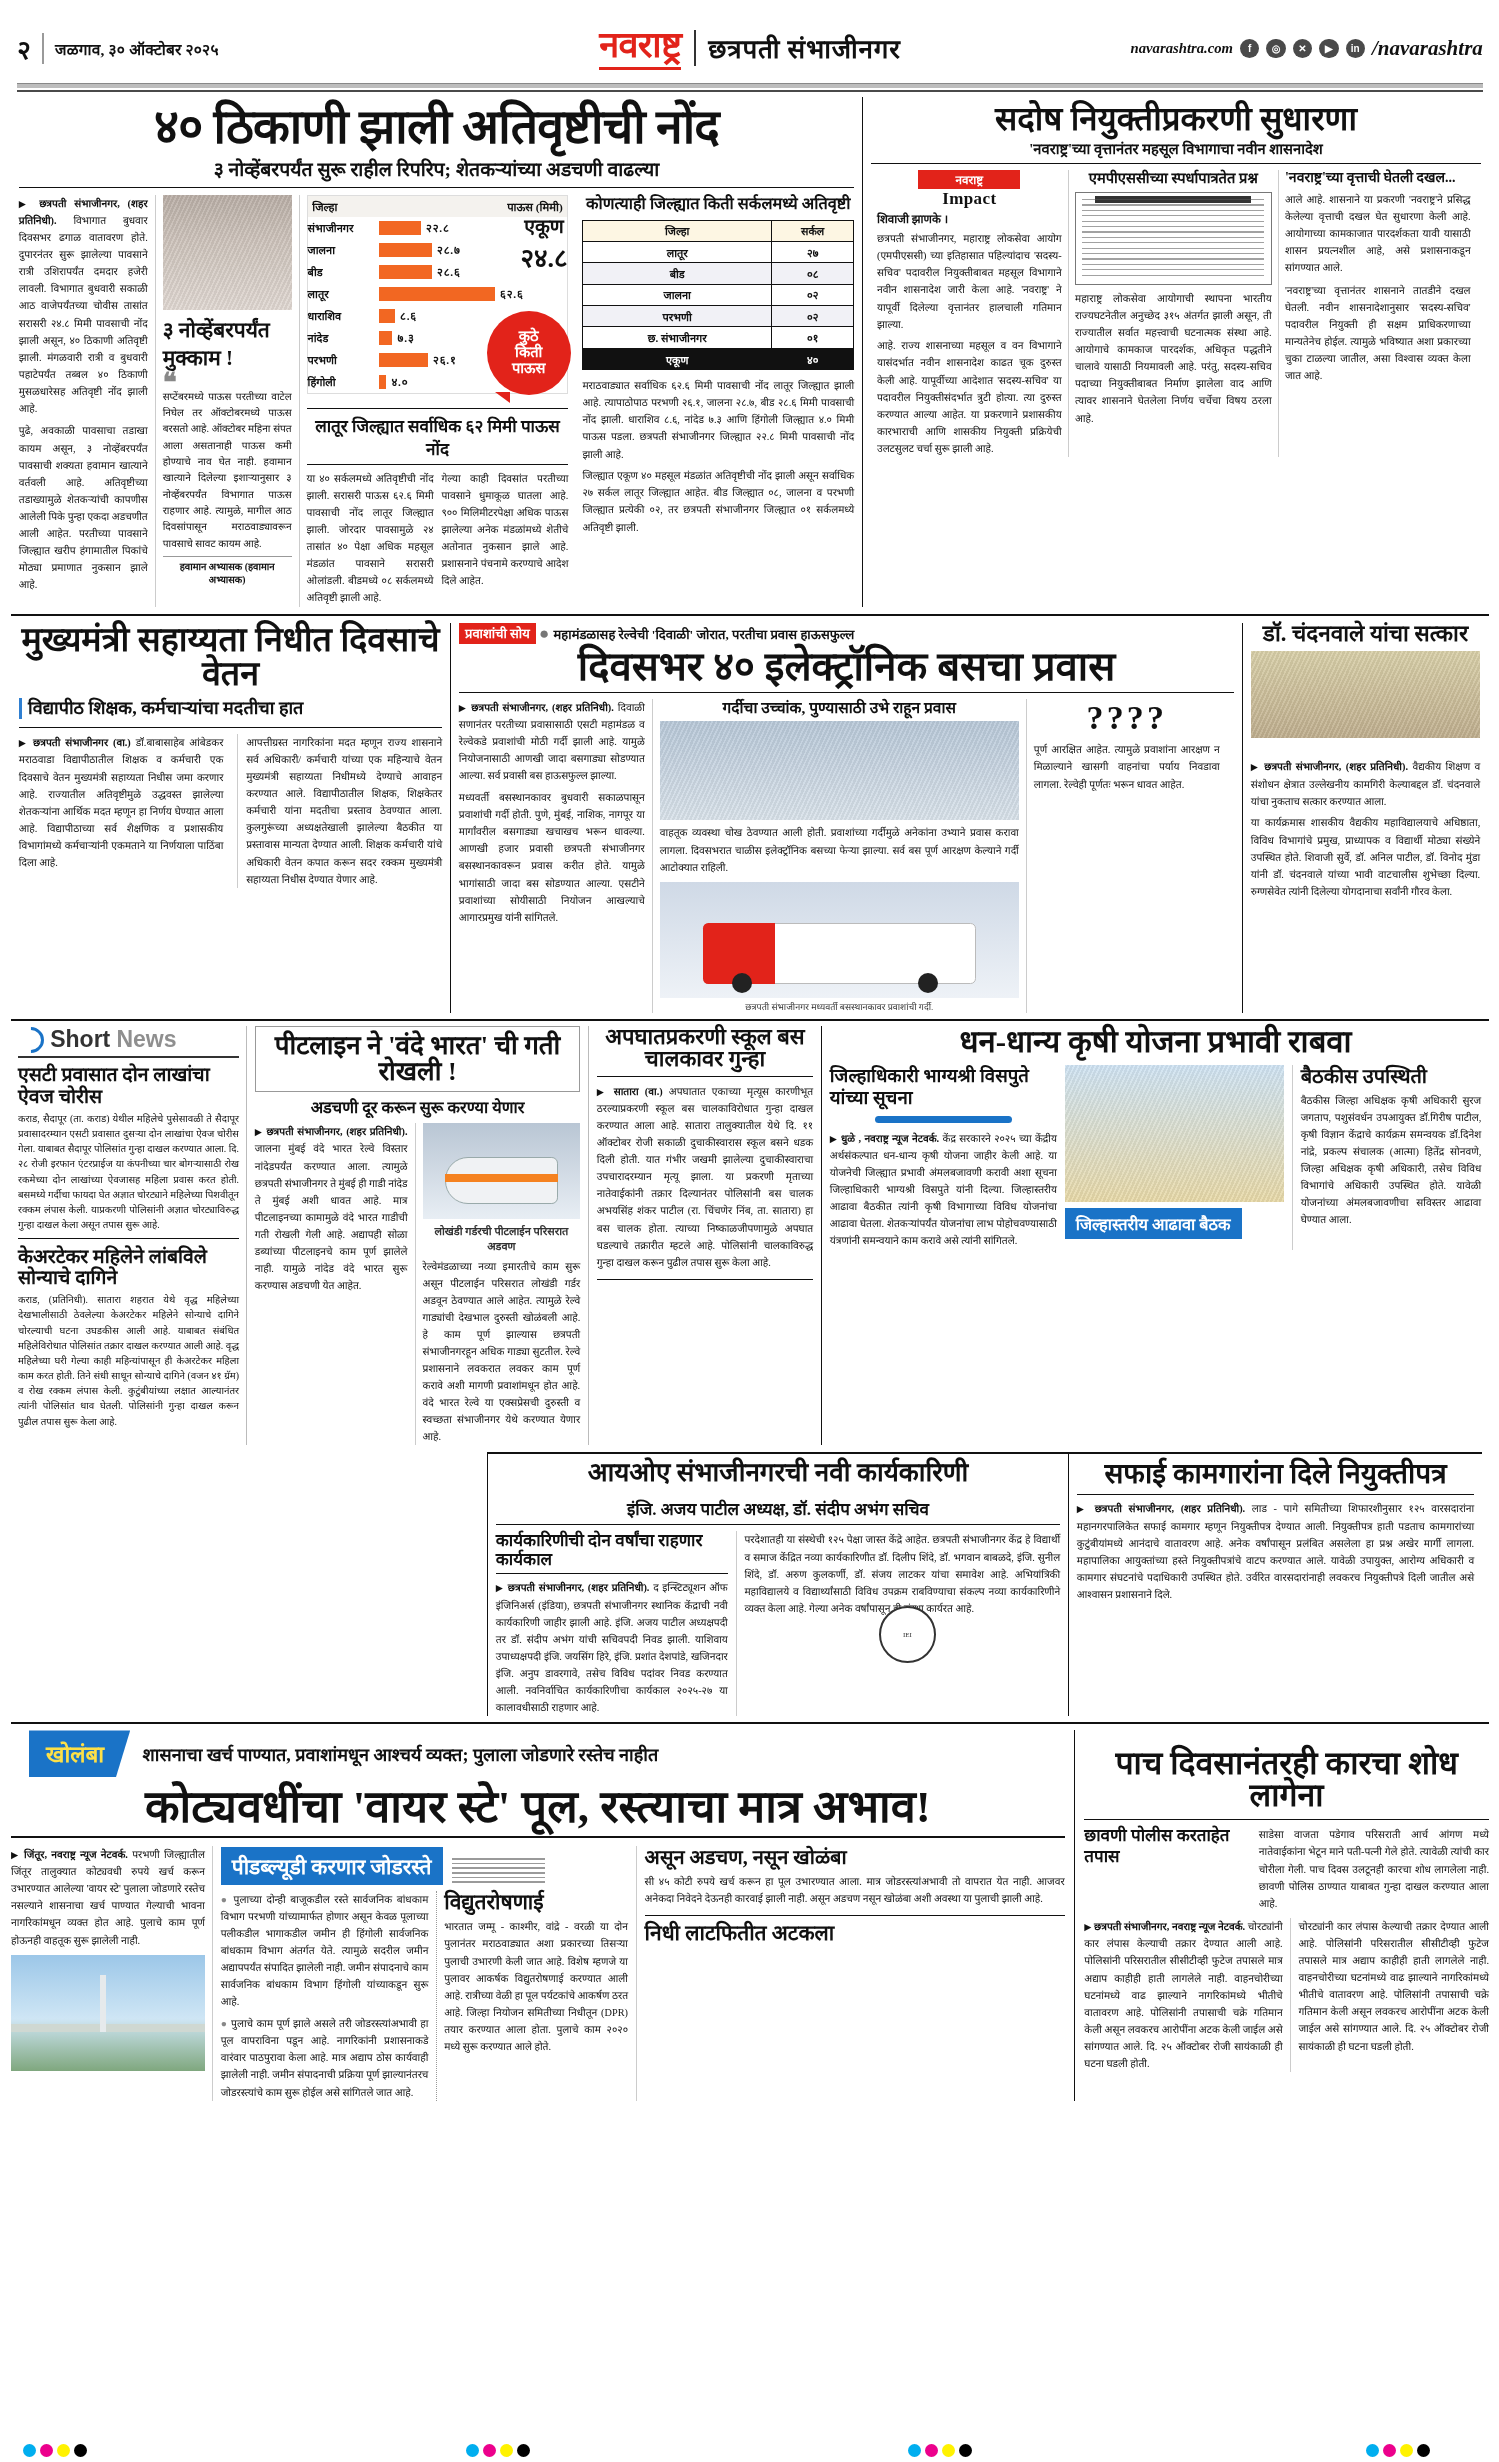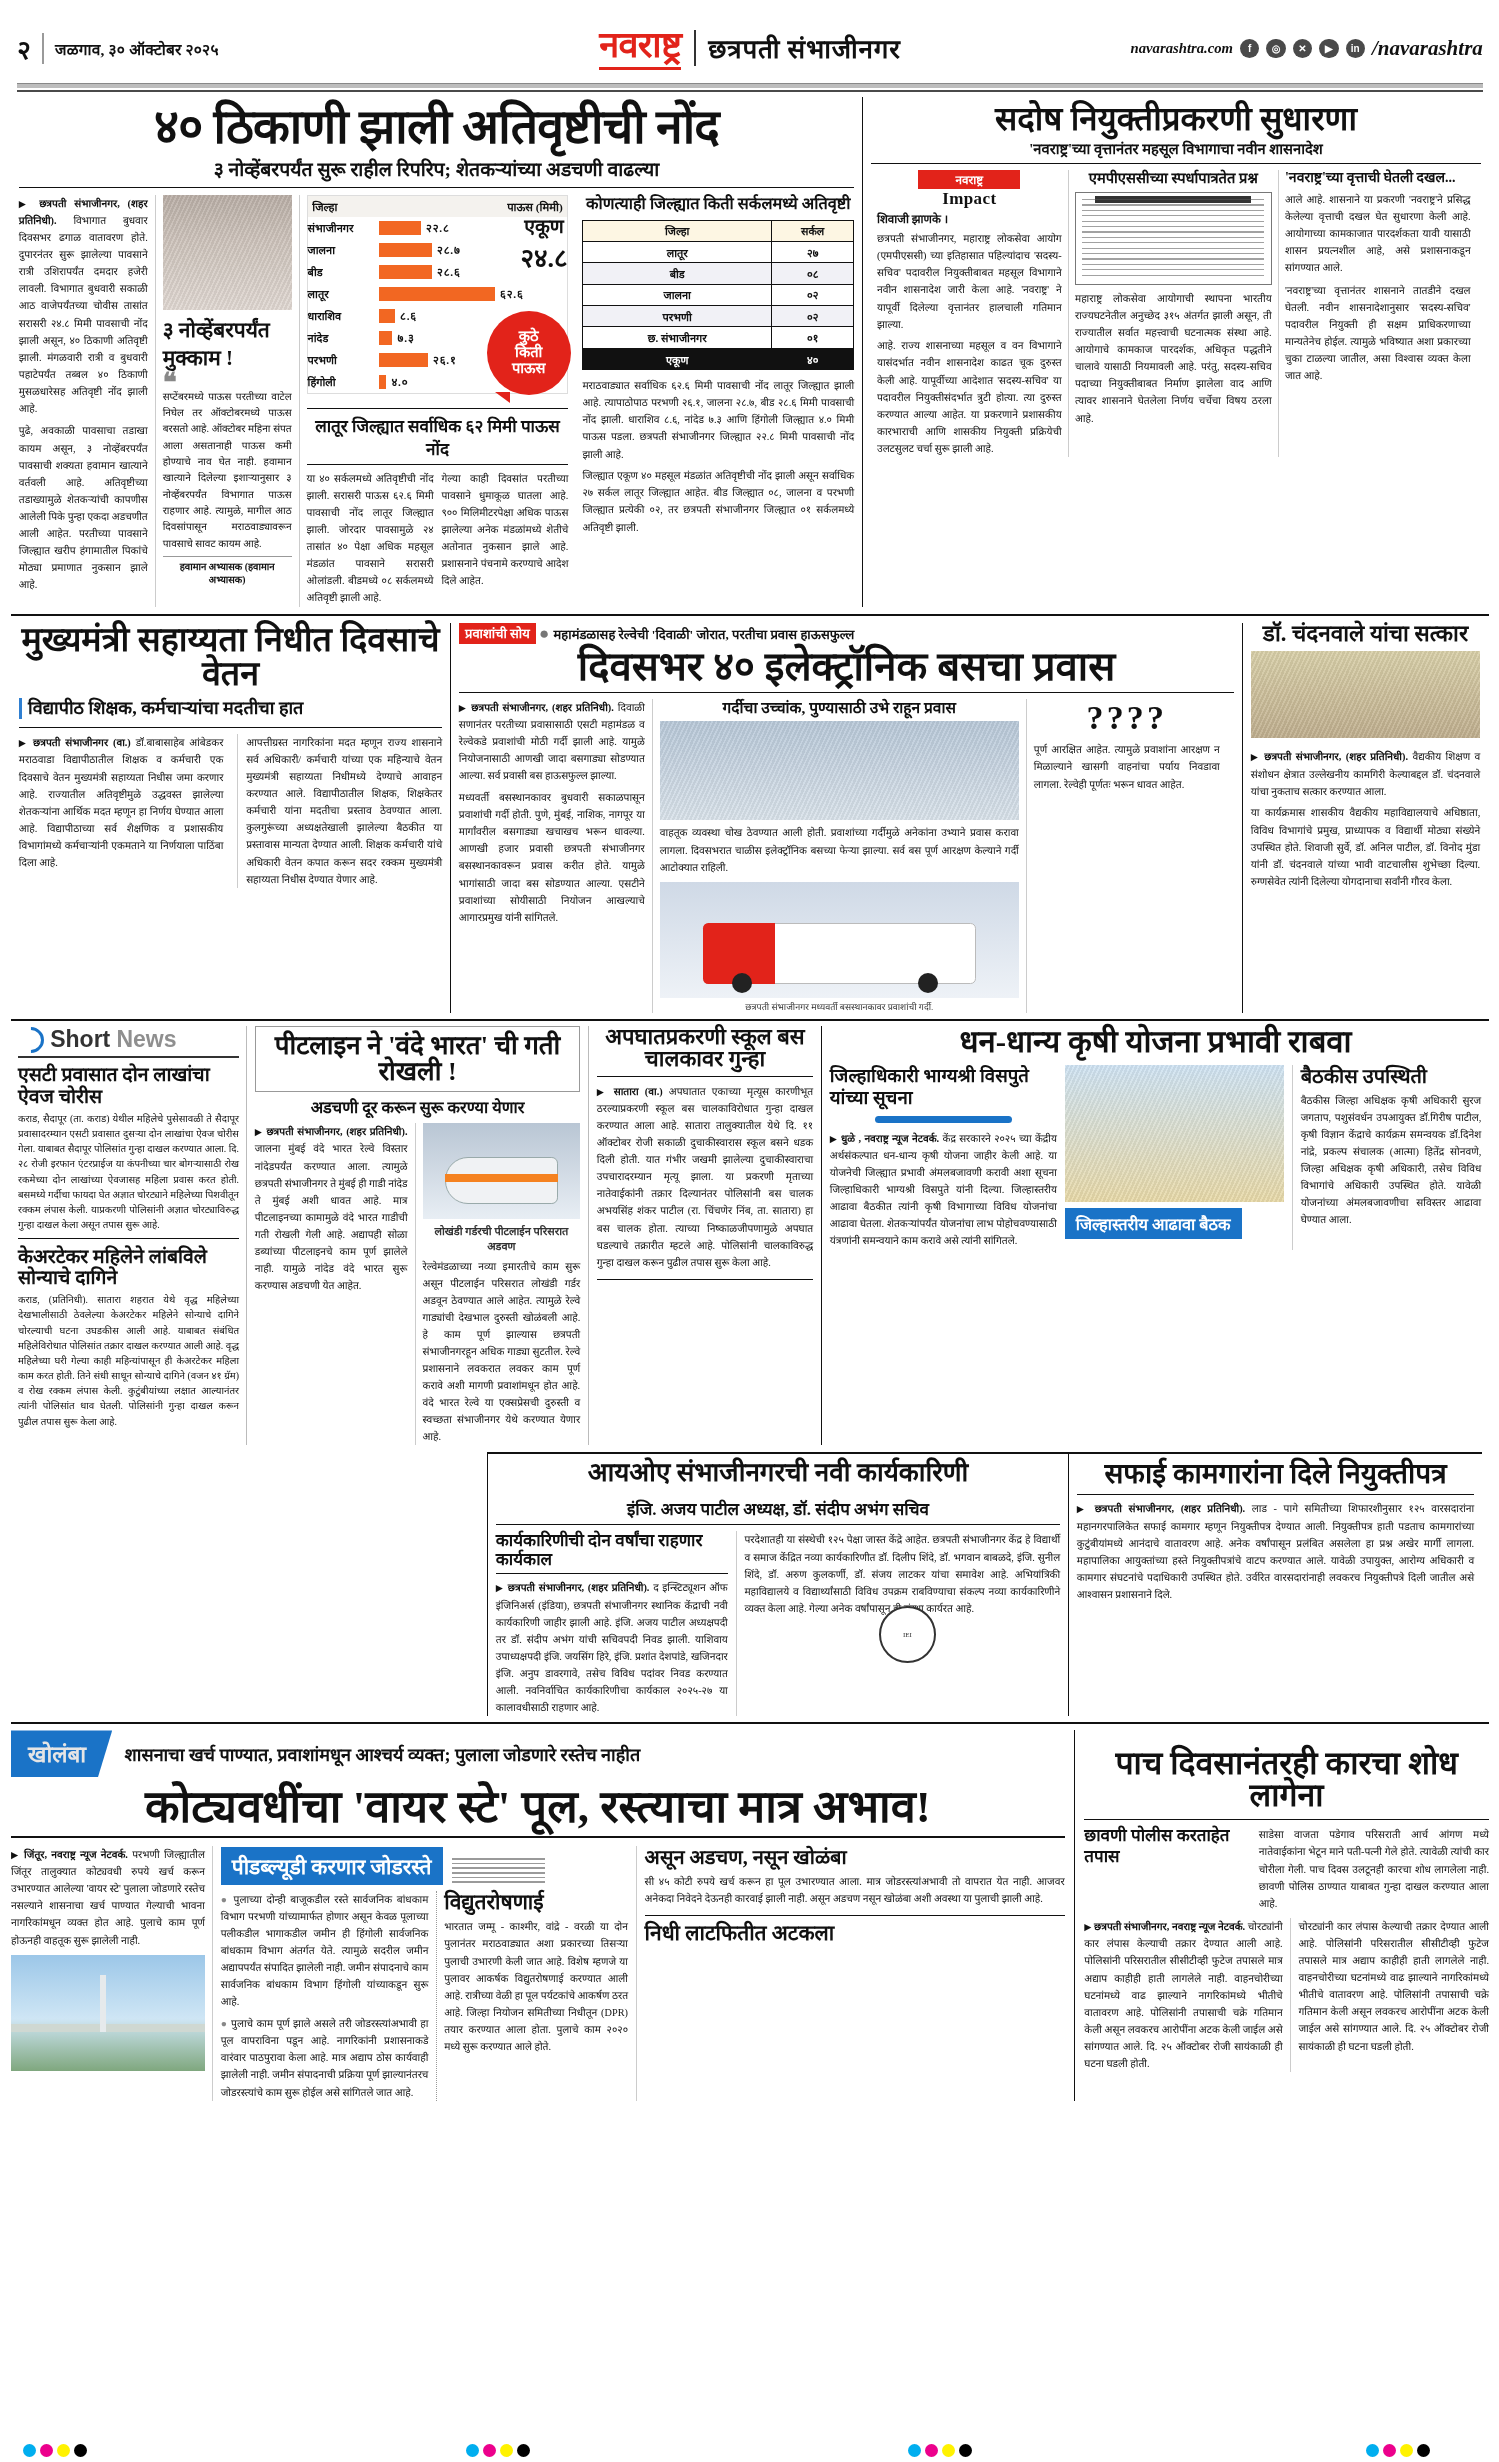--- a/index.html
+++ b/index.html
@@ -143,22 +143,22 @@
   .b3-c5 { width:668px; padding:0 7.8px; border-left:1.2px solid #111;}
 
   .train{position:relative;overflow:hidden;background:linear-gradient(180deg,#b9c6d4,#e8eef4);}
   .bluebar{height:7.8px;background:#1a73c7;border-radius:3.9px;width:60%;margin:6.2px auto;}
 
   .seal{width:57px;height:57px;border-radius:50%;border:2.3px double #333;display:flex;align-items:center;justify-content:center;font-size:7px;text-align:center;color:#333;}
 
   
   .b4 { margin-top:6.2px; border-top:2.3px solid #111; padding-top:6.2px;}
   .khol { display:flex; align-items:stretch; }
-  .khol-tag { background:#1a73c7; color:#e5e5e5; font-size:22.5px; font-weight:bold; padding:7.8px 26px 7.8px 17px;
-              clip-path: polygon(0 0, 100% 0, 86% 100%, 0 100%); }
+  .khol-tag { background:#1a73c7; color:#fde047; font-size:22.5px; font-weight:bold; padding:7.8px 26px 7.8px 17px;
+              clip-path: polygon(0 0, 100% 0, 86% 100%, 0 100%); margin-left: 18px; }
   .khol-txt { flex:1; display:flex; align-items:center; font-size:18px; font-weight:bold; padding-left:12.4px;}
 
   .b4h { font-size:45px; text-align:center; line-height:1.05; margin-top:7.8px; padding-bottom:6.2px; border-bottom:2.3px solid #111;}
 
   .bluecap { background:#1a73c7; color:#fff; font-size:21px; font-weight:bold; padding:4.7px 11px; display:inline-block; }
   .hatch { display:inline-block; width:93px; height:26px;
            background:repeating-linear-gradient(180deg,#9a9a9a 0 1.6px,#fff 1.6px 4.7px); vertical-align:middle; margin-left:6.2px;}
 
   .bridge{position:relative;overflow:hidden;background:linear-gradient(180deg,#9cc7e8,#cfe6f5 55%,#7fa77e);}
 
@@ -422,21 +422,21 @@
         <div style="width:194px;padding-left:7px;border-left:0.8px solid #ccc">
           <div class="qq">????</div>
           <div class="bt" style="margin-top:4.7px">पूर्ण आरक्षित आहेत. त्यामुळे प्रवाशांना आरक्षण न मिळाल्याने खासगी वाहनांचा पर्याय निवडावा लागला. रेल्वेही पूर्णतः भरून धावत आहेत.</div>
         </div>
       </div>
     </div>
 
     <div class="b2-c3">
       <h1 class="head" style="font-size:22.5px">डॉ. चंदनवाले यांचा सत्कार</h1>
       <div class="photo" style="height:87px;margin-top:6.2px;background:linear-gradient(180deg,#d8cfa8,#bfae8e)"></div>
-      <div class="bt" style="margin-top:10px">
+      <div class="bt" style="margin-top:20px">
         <span class="arrow">▶</span>
         <b>छत्रपती संभाजीनगर, (शहर प्रतिनिधी).</b>
         <span>वैद्यकीय शिक्षण व संशोधन क्षेत्रात उल्लेखनीय कामगिरी केल्याबद्दल डॉ. चंदनवाले यांचा नुकताच सत्कार करण्यात आला.</span>
       </div>
       <div class="bt" style="margin-top:4.7px">या कार्यक्रमास शासकीय वैद्यकीय महाविद्यालयाचे अधिष्ठाता, विविध विभागांचे प्रमुख, प्राध्यापक व विद्यार्थी मोठ्या संख्येने उपस्थित होते. शिवाजी सुर्वे, डॉ. अनिल पाटील, डॉ. विनोद मुंडा यांनी डॉ. चंदनवाले यांच्या भावी वाटचालीस शुभेच्छा दिल्या. रुग्णसेवेत त्यांनी दिलेल्या योगदानाचा सर्वांनी गौरव केला.</div>
     </div>
   </div>
 
   <div class="band b3">
 

